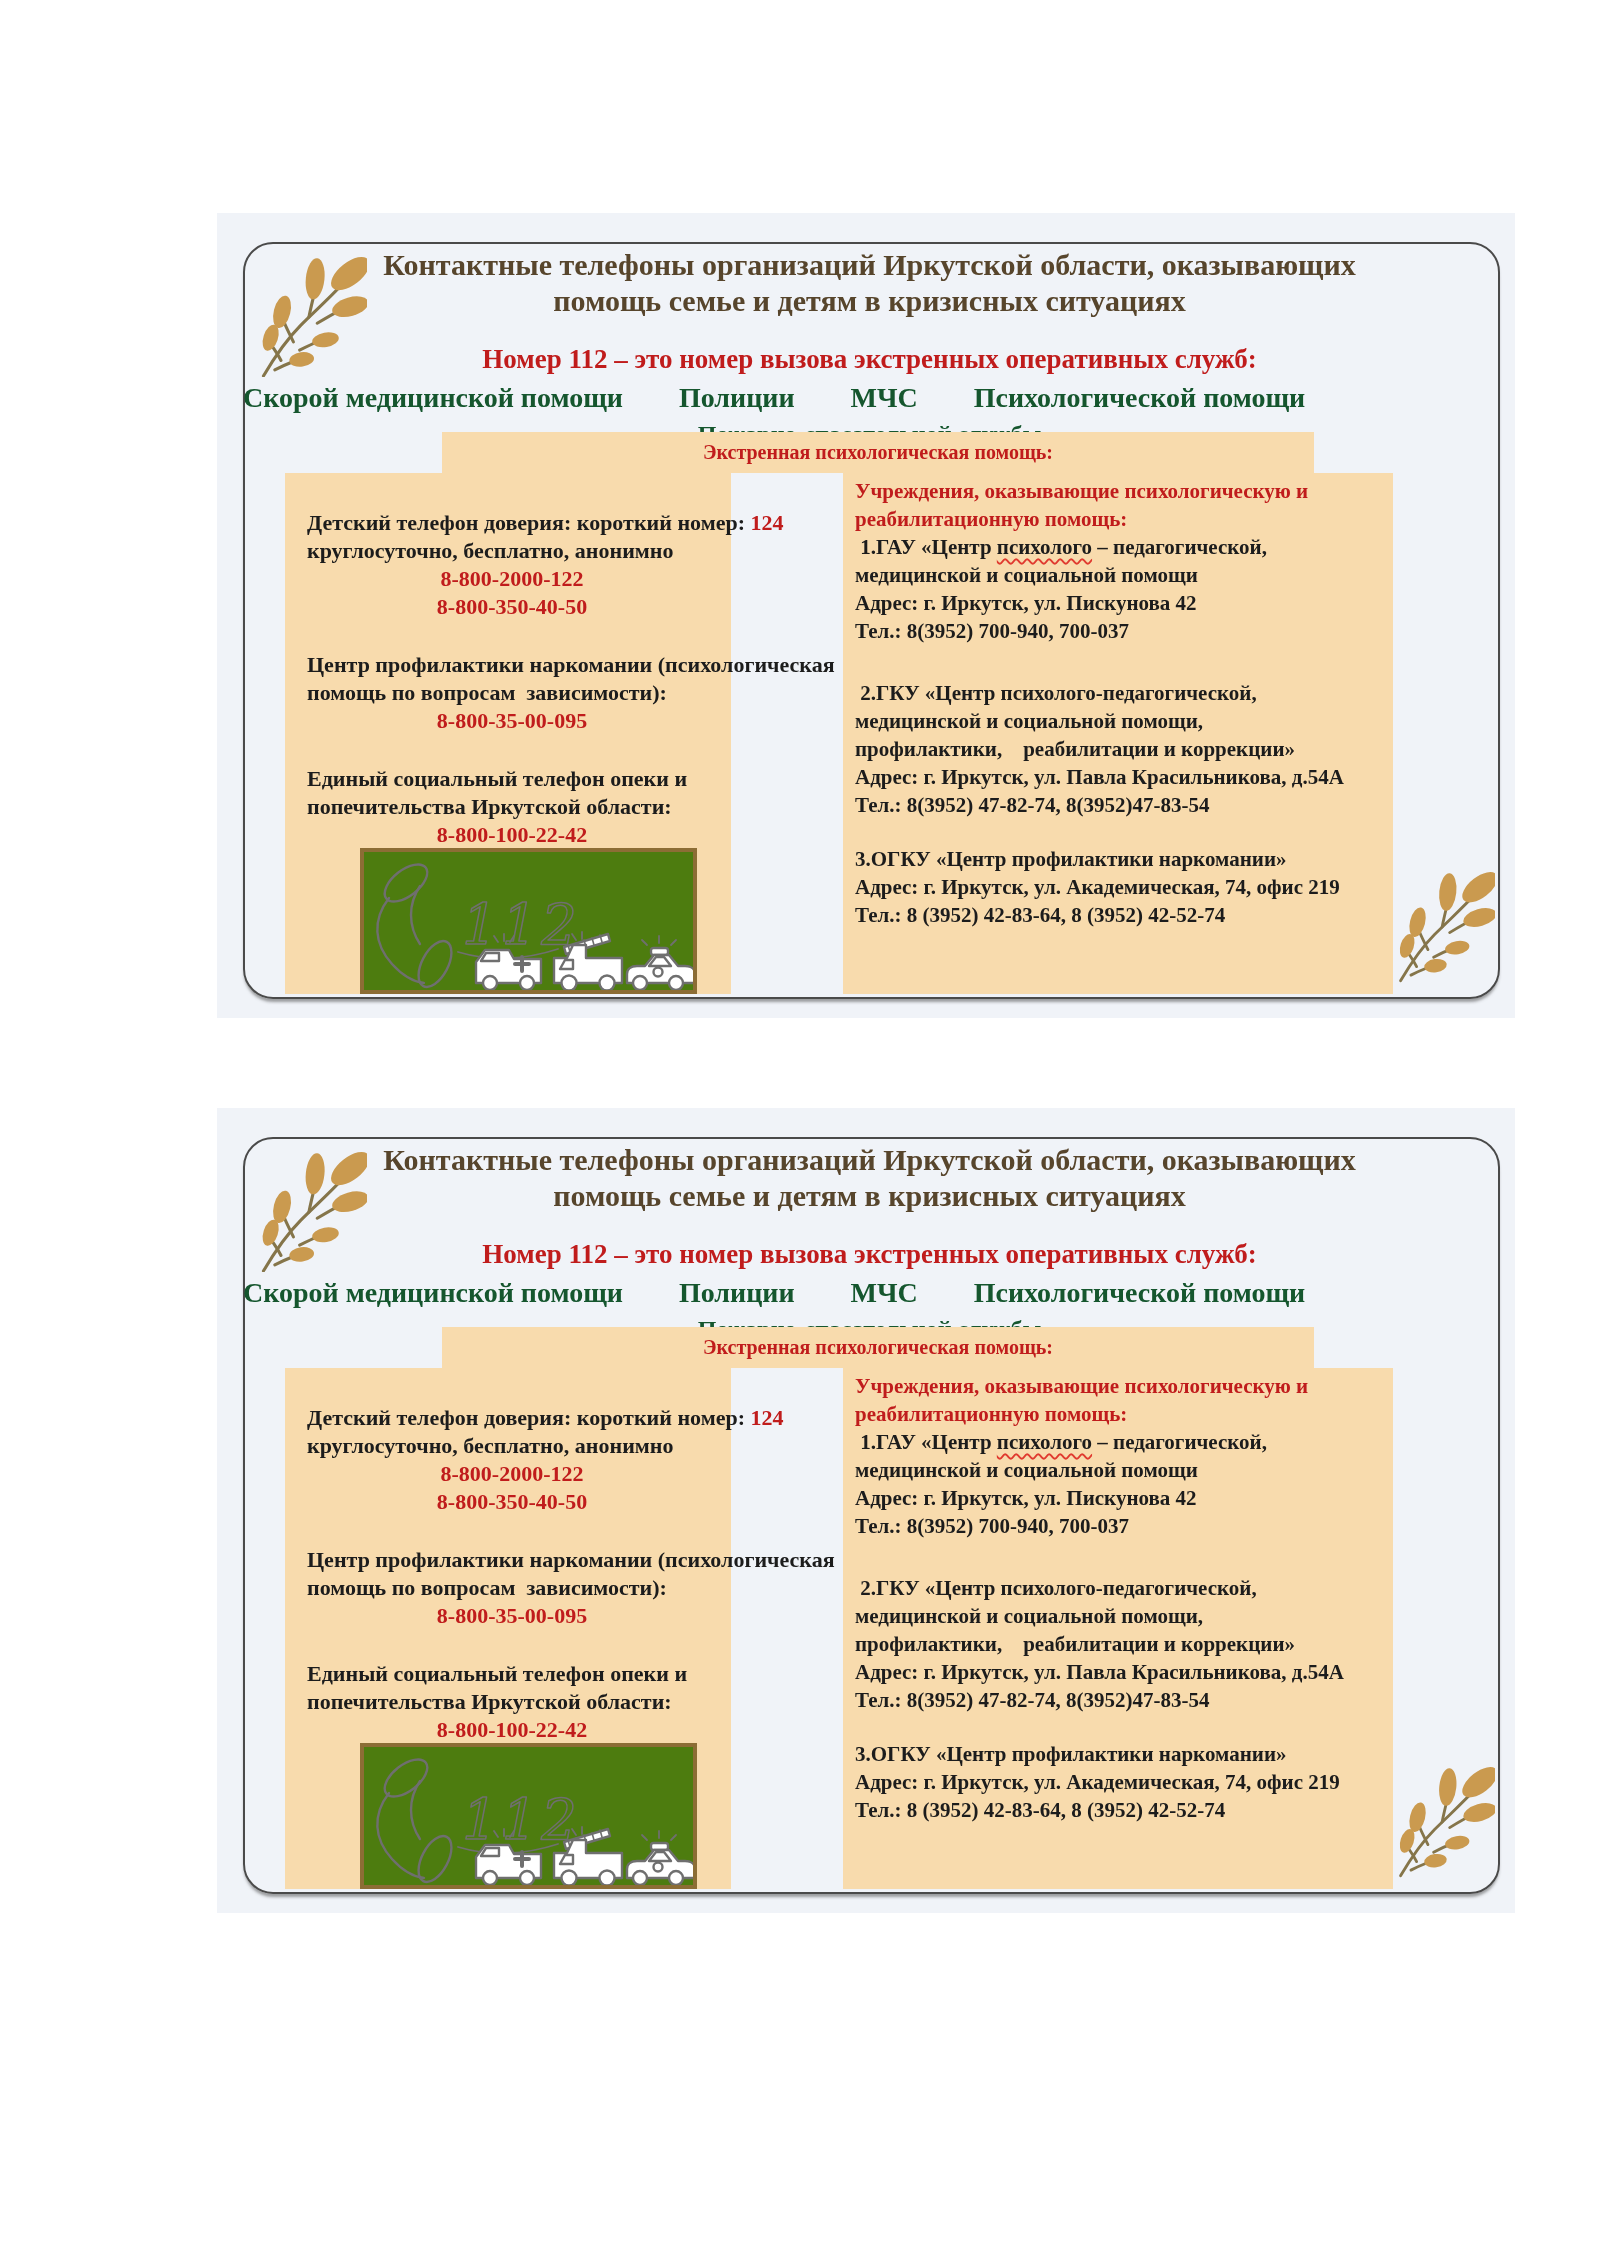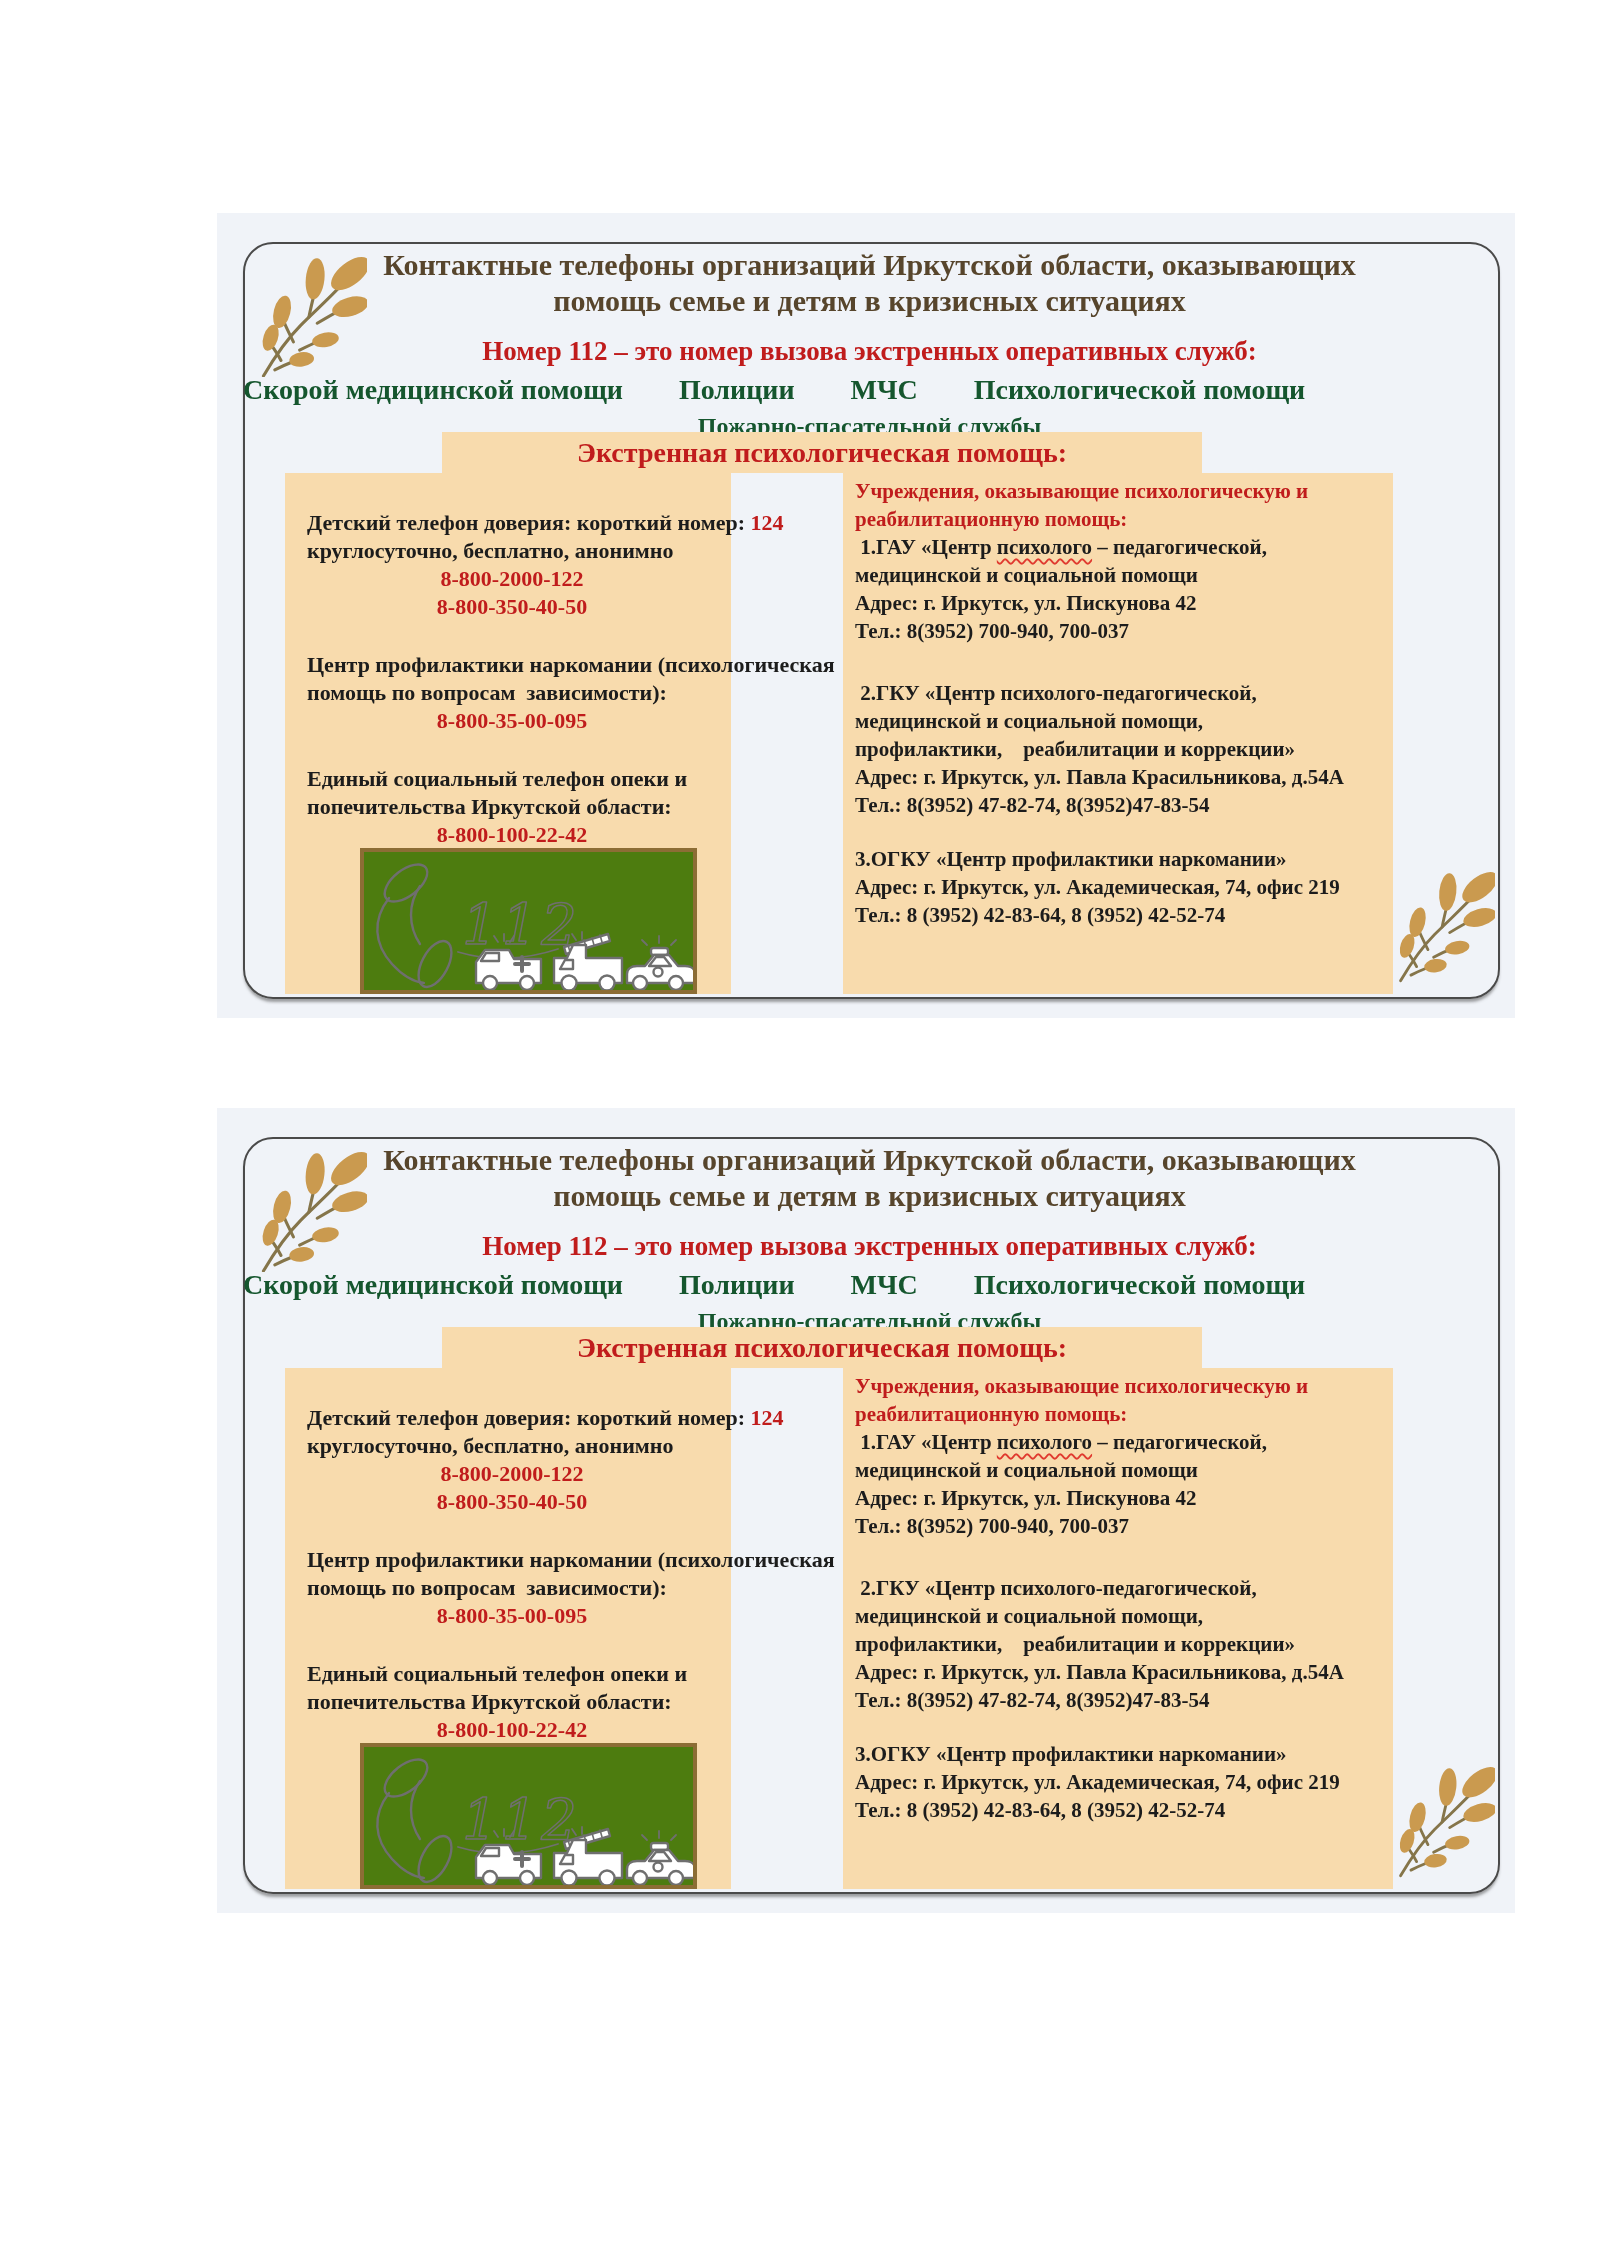--- a/index.html
+++ b/index.html
@@ -11,27 +11,27 @@
   .card { position:absolute; left:26px; top:29px; width:1253px; height:753px;
           border:2px solid var(--card-border); border-radius:30px;
           box-shadow:0 4px 3px -1px rgba(70,70,70,.5); }
 
   .branch { position:absolute; }
   .branch-tl { left:38px; top:42px; width:112px; height:122px; }
   .branch-br { left:1176px; top:645px; width:102px; height:136px; }
 
   .header { position:absolute; left:26px; top:34px; width:1253px; text-align:center; }
   .title-line { font-size:30px; font-weight:bold; color:var(--brown); line-height:36px; }
-  .line112 { font-size:27px; font-weight:bold; color:var(--red); line-height:36px; margin-top:14px; }
+  .line112 { font-size:27px; font-weight:bold; color:var(--red); line-height:36px; margin-top:22px; }
   .services { display:flex; gap:56px; font-size:28px; font-weight:bold;
               color:var(--green); line-height:38px; margin-top:2px; white-space:nowrap; }
   .services2 { font-size:24px; font-weight:bold; color:var(--green); line-height:34px; }
 
-  .strip { position:absolute; left:225px; top:219px; width:760px; height:41px; background:var(--peach);
-           font-size:28px; font-weight:bold; color:var(--red); text-align:center; line-height:41px; }
+  .strip { position:absolute; left:225px; top:219px; width:872px; height:41px; background:var(--peach);
+           font-size:20px; font-weight:bold; color:var(--red); text-align:center; line-height:41px; }
 
   .box { position:absolute; top:260px; height:521px; background:var(--peach);
          font-weight:bold; color:var(--text-dark); box-sizing:border-box; }
   .left-box  { left:68px;  width:446px; font-size:22px; padding:36px 14px 0 22px; }
   .right-box { left:626px; width:550px; font-size:21px; padding:4px 10px 0 12px; }
 
   .tline { line-height:28px; white-space:pre; }
   .tline.center { text-align:center; }
   .seg-red { color:var(--red); }
   .wavy { text-decoration-line:underline; text-decoration-style:wavy;

